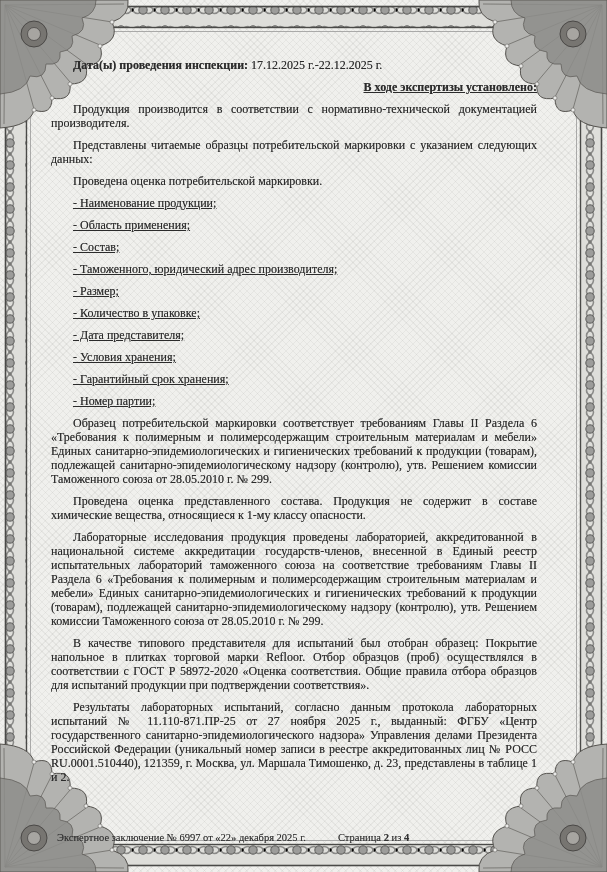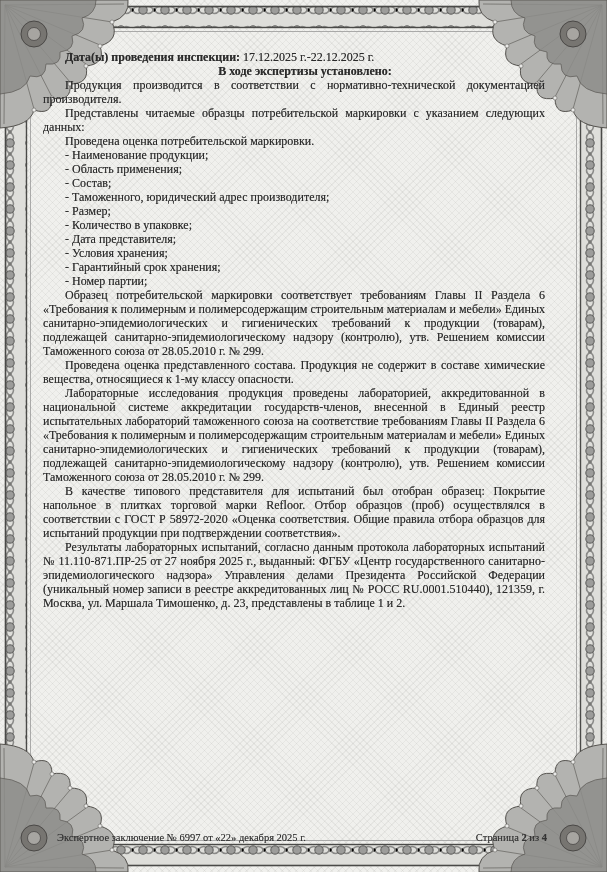--- a/index.html
+++ b/index.html
@@ -12,29 +12,30 @@
       repeating-linear-gradient(45deg, rgba(90,90,84,0.07) 0 1px, transparent 1px 5px),
       repeating-linear-gradient(-45deg, rgba(90,90,84,0.07) 0 1px, transparent 1px 5px),
       #f0f0ed;
   }
   .border-svg { position:absolute; left:0; top:0; width:607px; height:872px; }
   .content {
     position:absolute; left:43px; top:50px; width:502px;
     color:#2b2b2b; font-size:12px; line-height:14px;
     text-shadow:0 0 0.4px rgba(40,40,40,0.55);
   }
-  .content p { margin:0; text-align:justify; text-indent:22px; }
-  .content p.bold-line { font-weight:bold; text-align:center; }
-  .content .list-line { text-align:left; text-indent:0; padding-left:22px; }
+  .content p { margin:8px; text-align:justify; text-indent:22px; }
+  .content p.bold-line { font-weight:bold; text-align:right;text-decoration:underline; }
+  .content .list-line { text-align:left; text-indent:0; padding-left:22px;text-decoration:underline; }
   .dates-line b { font-weight:bold; }
   .footer {
     position:absolute; left:57px; right:60px; bottom:28px;
-    display:flex; justify-content:space-between;
+    display:flex; 
     font-size:10.5px; color:#333; line-height:12px;
     text-shadow:0 0 0.4px rgba(40,40,40,0.5);
+    gap:32px;
   }
   .footer b { font-weight:bold; }
 </style>
 </head>
 <body>
 
 <div class="page">
 
   <svg class="border-svg" viewBox="0 0 607 872" xmlns="http://www.w3.org/2000/svg" aria-hidden="true">
     <defs>

